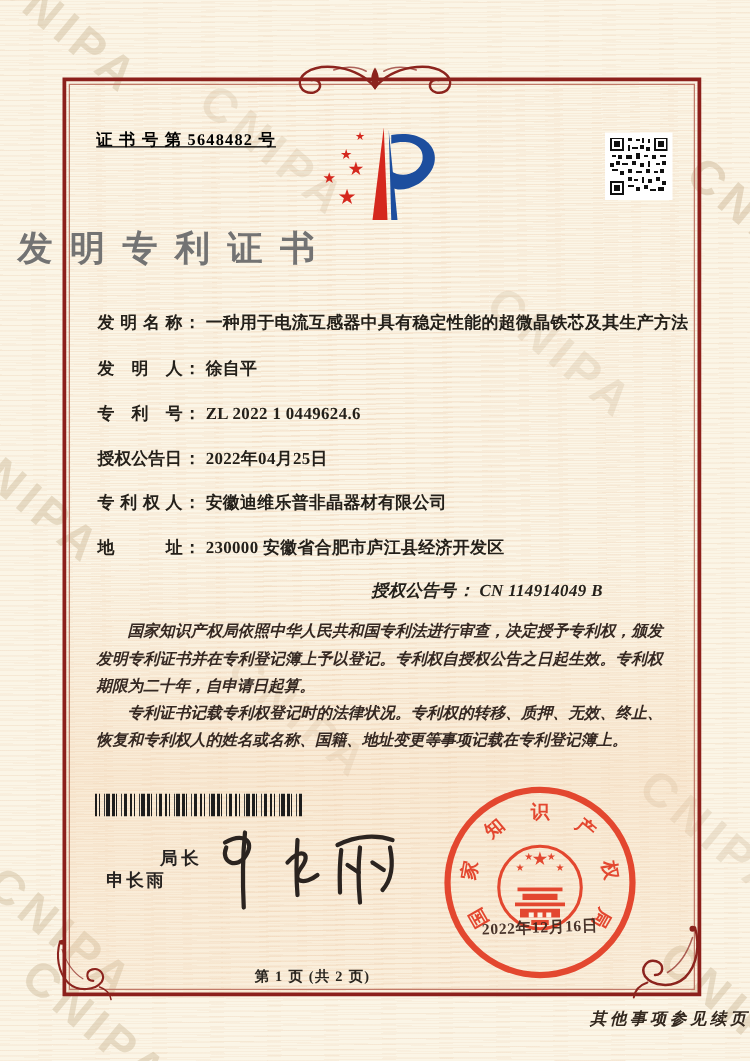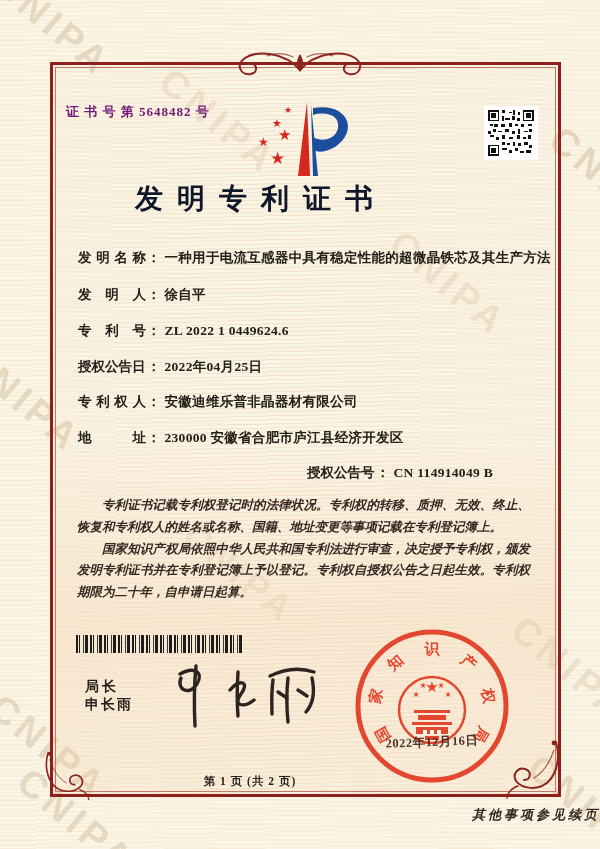--- a/index.html
+++ b/index.html
@@ -46,67 +46,67 @@
   }
   .frame-inner{position:absolute;inset:2px;border:1px solid #c07a68;pointer-events:none;}
 
   .orn{position:absolute;pointer-events:none;}
   .orn-top{left:215px;top:48px;width:170px;height:30px;}
   .orn-bl{left:38px;top:748px;width:60px;height:55px;}
   .orn-br{left:502px;top:736px;width:60px;height:66px;transform:scaleX(-1);}
 
   
   .cert-no{
-    position:absolute;left:66px;top:103px;
-    font-size:13px;font-weight:700;letter-spacing:1px;color:#701a75;
+    position:absolute;left:77px;top:103px;
+    font-size:13px;font-weight:700;letter-spacing:1px;color:#000000;text-decoration:underline;
   }
   .logo{position:absolute;left:250px;top:96px;width:110px;height:84px;}
   .logo .star{position:absolute;color:#d5281e;line-height:1;font-family:"DejaVu Sans",sans-serif;}
   .qr{
     position:absolute;left:484px;top:106px;width:54px;height:54px;
     background:#fff;display:flex;align-items:center;justify-content:center;
   }
   .qr svg{width:46px;height:46px;}
 
   .title{
     position:absolute;left:0;top:180px;width:508px;
-    text-align:center;font-size:28px;font-weight:700;
-    letter-spacing:14px;text-indent:14px;color:#0f172a;
+    font-size:28px;font-weight:700;
+    letter-spacing:14px;text-indent:14px;color:#737373;
   }
 
   
   .fields{position:absolute;left:78px;top:0;width:460px;}
   .frow{position:absolute;left:0;font-size:13.5px;font-weight:700;color:#24201a;white-space:nowrap;}
   .r1{top:249px;} .r2{top:286px;} .r3{top:322px;} .r4{top:358px;}
   .r5{top:393px;} .r6{top:429px;} .r7{top:464px;}
   .flabel{display:inline-flex;justify-content:space-between;width:68px;vertical-align:bottom;}
   .fcolon{margin:0 4px 0 1px;}
   .fvalue{letter-spacing:.3px;}
-  .pairB{position:absolute;left:229px;top:0;}
+  .pairB{position:absolute;left:219px;top:0;font-style:italic;}
 
   
   .body-text{
     position:absolute;left:77px;top:495px;width:453px;
     font-size:12.5px;font-style:italic;line-height:1.74;color:#352822;
     font-weight:600;
   }
   .body-text p{margin:0;text-indent:2em;text-align:justify;}
 
   .barcode{
     position:absolute;left:76px;top:635px;width:166px;height:18px;
     background:
       repeating-linear-gradient(90deg,
         #1d1d1d 0 2px, transparent 2px 3px,
         #1d1d1d 3px 4px, transparent 4px 7px,
         #3a3a3a 7px 8px, transparent 8px 9px,
         #1d1d1d 9px 12px, transparent 12px 14px);
   }
 
   .issuer{position:absolute;left:85px;top:678px;font-family:"Liberation Sans","DejaVu Sans",sans-serif;}
-  .issuer-title{font-size:14px;font-weight:700;letter-spacing:3px;color:#262220;}
+  .issuer-title{font-size:14px;font-weight:700;letter-spacing:3px;color:#262220;margin-left:43px;}
   .issuer-name{font-size:14px;font-weight:700;letter-spacing:2px;color:#262220;}
   .signature{position:absolute;left:158px;top:652px;width:170px;height:92px;}
 
   
   .seal{position:absolute;left:352px;top:626px;width:160px;height:160px;}
   .seal svg{position:absolute;inset:0;opacity:.92;}
   .seal-date{
     position:absolute;left:0;top:108px;width:160px;text-align:center;
     font-size:12.5px;font-weight:700;color:#3a251d;letter-spacing:.5px;
     transform:rotate(-2deg);opacity:.92;
@@ -296,22 +296,22 @@
       </span><span class="fcolon">：</span><span class="fvalue">230000 安徽省合肥市庐江县经济开发区</span>
   </div>
   <div class="frow r7">
     <span class="pairB">
       <span class="flabel">授权公告号</span><span class="fcolon">：</span><span class="fvalue">CN 114914049 B</span>
     </span>
   </div>
 </div>
 
 <div class="body-text">
+  <p>国家知识产权局依照中华人民共和国专利法进行审查，决定授予专利权，颁发发明专利证书并在专利登记簿上予以登记。专利权自授权公告之日起生效。专利权期限为二十年，自申请日起算。</p>
   <p>专利证书记载专利权登记时的法律状况。专利权的转移、质押、无效、终止、恢复和专利权人的姓名或名称、国籍、地址变更等事项记载在专利登记簿上。</p>
-  <p>国家知识产权局依照中华人民共和国专利法进行审查，决定授予专利权，颁发发明专利证书并在专利登记簿上予以登记。专利权自授权公告之日起生效。专利权期限为二十年，自申请日起算。</p>
 </div>
 
 <div class="barcode"></div>
 
 <div class="issuer">
   <div class="issuer-title">局长</div>
   <div class="issuer-name">申长雨</div>
 </div>
 
 <svg class="signature" viewBox="0 0 170 92" fill="none" stroke="#2b2420" stroke-width="3.4" stroke-linecap="round">

